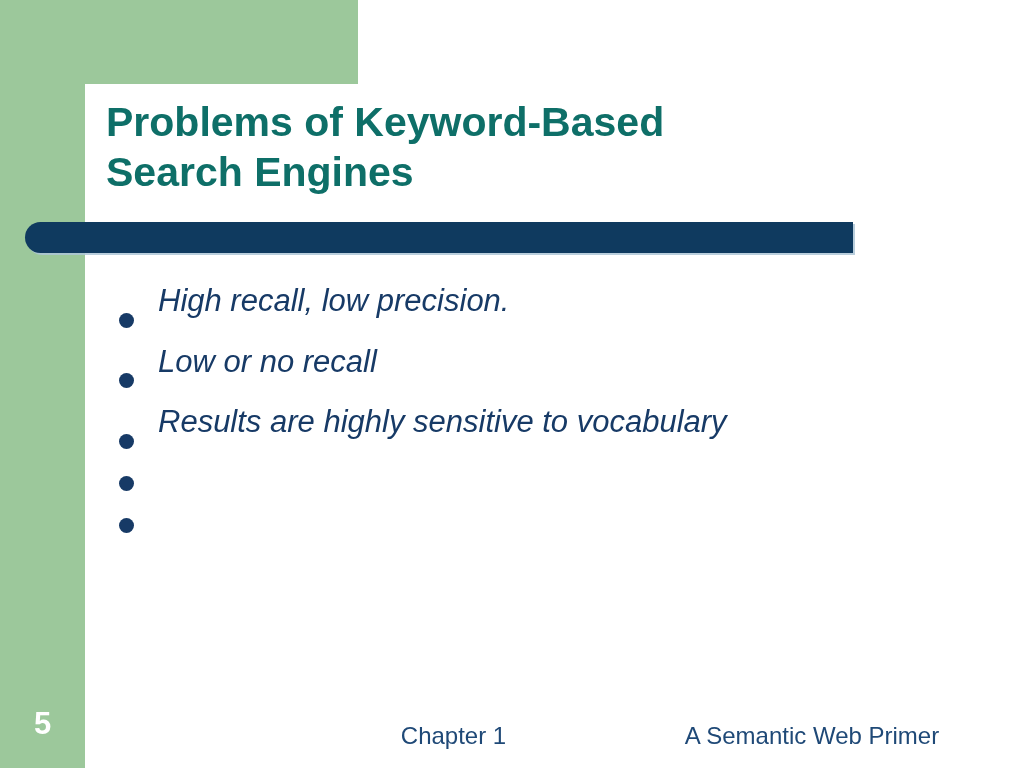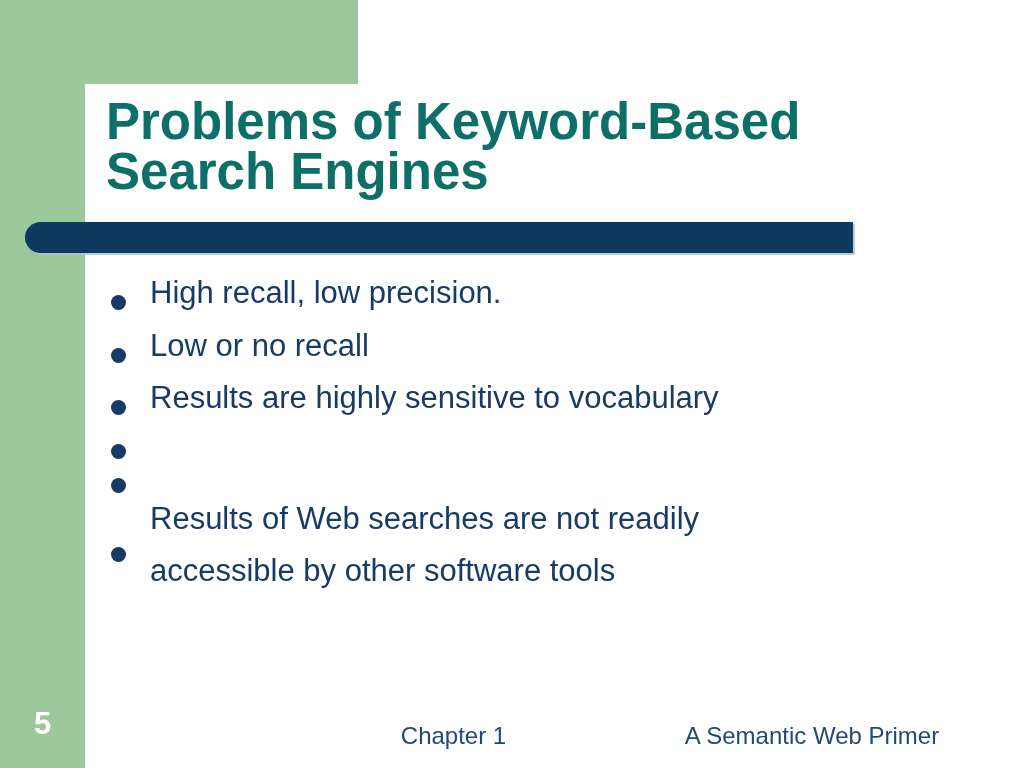--- a/index.html
+++ b/index.html
@@ -31,21 +31,21 @@
     position: absolute;
     left: 85px; top: 84px;
     width: 939px; height: 684px;
     background: #ffffff;
     border-top-left-radius: 32px;
   }
   .slide-title {
     position: absolute;
     left: 106px; top: 97px;
     width: 860px;
-    font-size: 51px;
+    font-size: 41px;
     font-weight: bold;
     line-height: 50px;
     color: var(--teal, #0E6F68);
     white-space: pre-line;
     letter-spacing: 0px;
   }
   .divider-bar {
     position: absolute;
     left: 25px; top: 222px;
     width: 828px; height: 31px;
@@ -55,22 +55,22 @@
   }
   .bullet-list {
     position: absolute;
     left: 111px; top: 267px;
     width: 850px;
     margin: 0; padding: 0;
     list-style: none;
   }
   .bullet-list li {
     display: flex;
-    align-items: center;
-    margin: 0; padding: 0;
+    align-items: flex-end;
+    margin: 8px; padding: 0; font-style: italic;
   }
   .bullet-dot {
     flex: 0 0 15px;
     width: 15px; height: 15px;
     margin-top: 19px;
     margin-right: 24px;
     border-radius: 50%;
     background: var(--navy, #173A66);
   }
   .bullet-text {
@@ -131,25 +131,20 @@
     <li>
       <span class="bullet-dot"></span>
       <span class="bullet-text">Results are highly sensitive to vocabulary</span>
     </li>
     <li>
       <span class="bullet-dot"></span>
     </li>
     <li>
       <span class="bullet-dot"></span>
     </li>
-    <li>
-      <span class="bullet-dot"></span>
-      <span class="bullet-text">Results of Web searches are not readily
-accessible by other software tools</span>
-    </li>
   </ul>
 
   <div class="footer-chapter">Chapter 1</div>
 
   <div class="footer-book">A Semantic Web Primer</div>
 
   <div class="page-number">5</div>
 
 </div>
 

